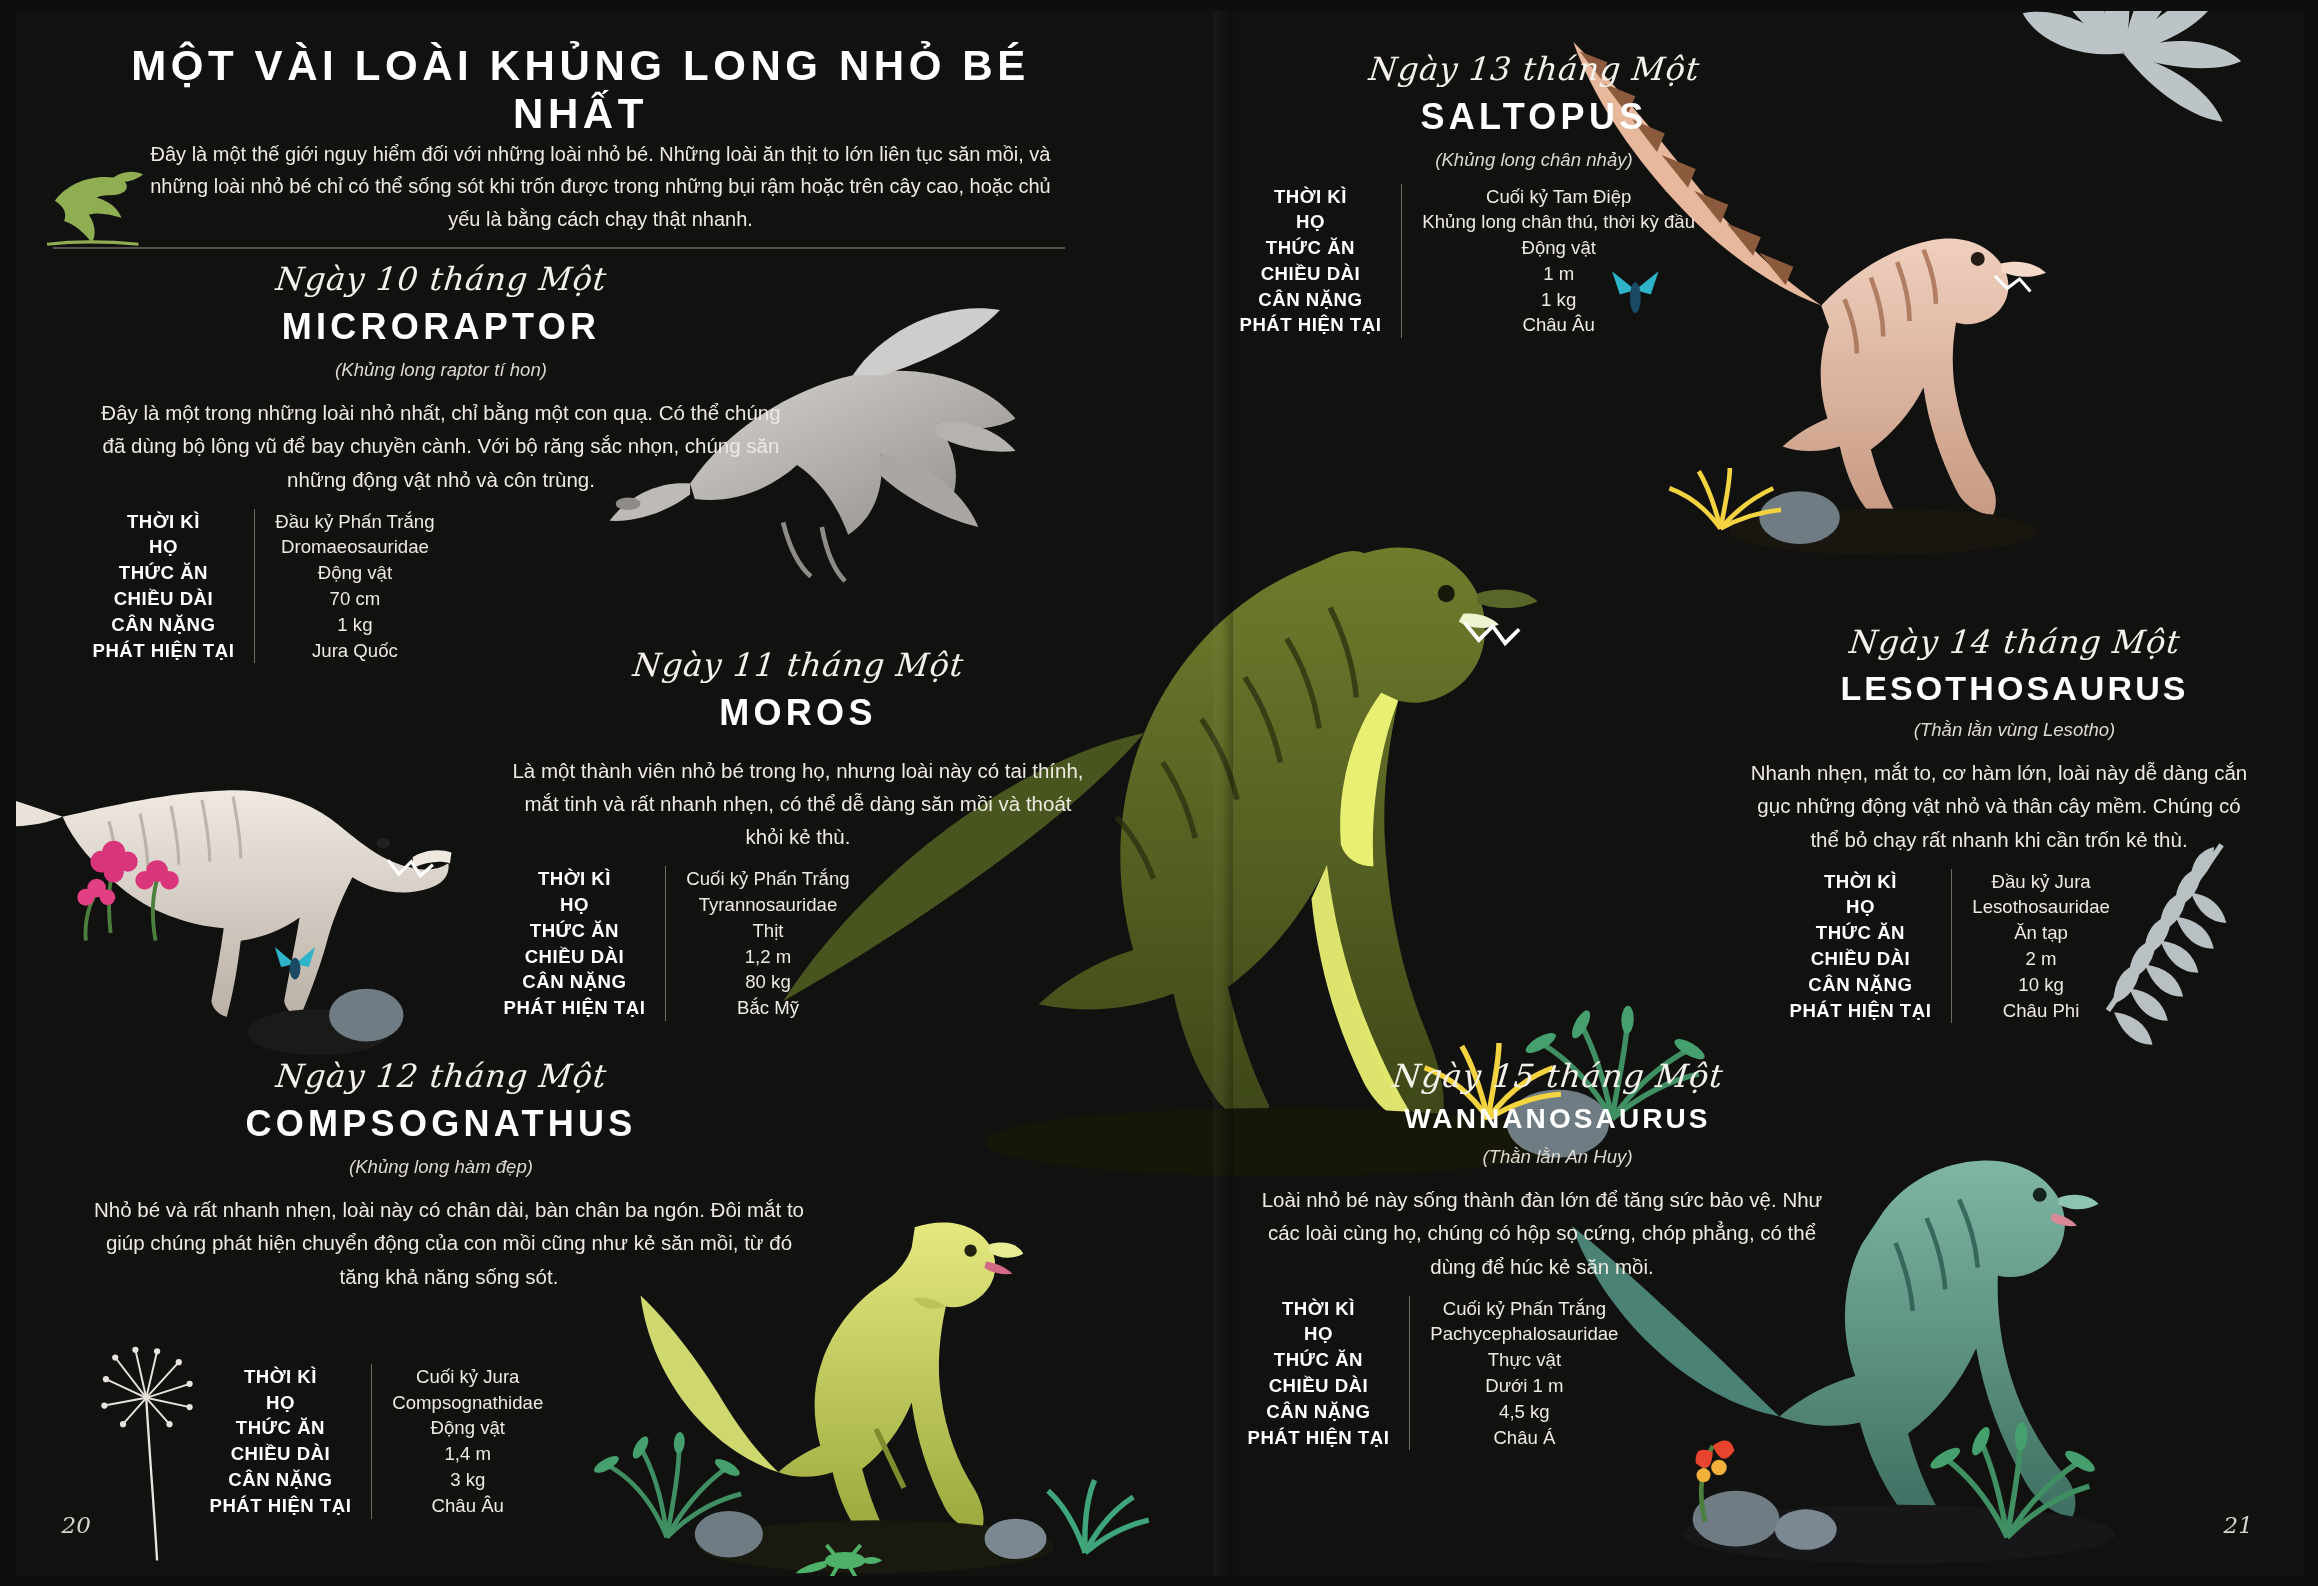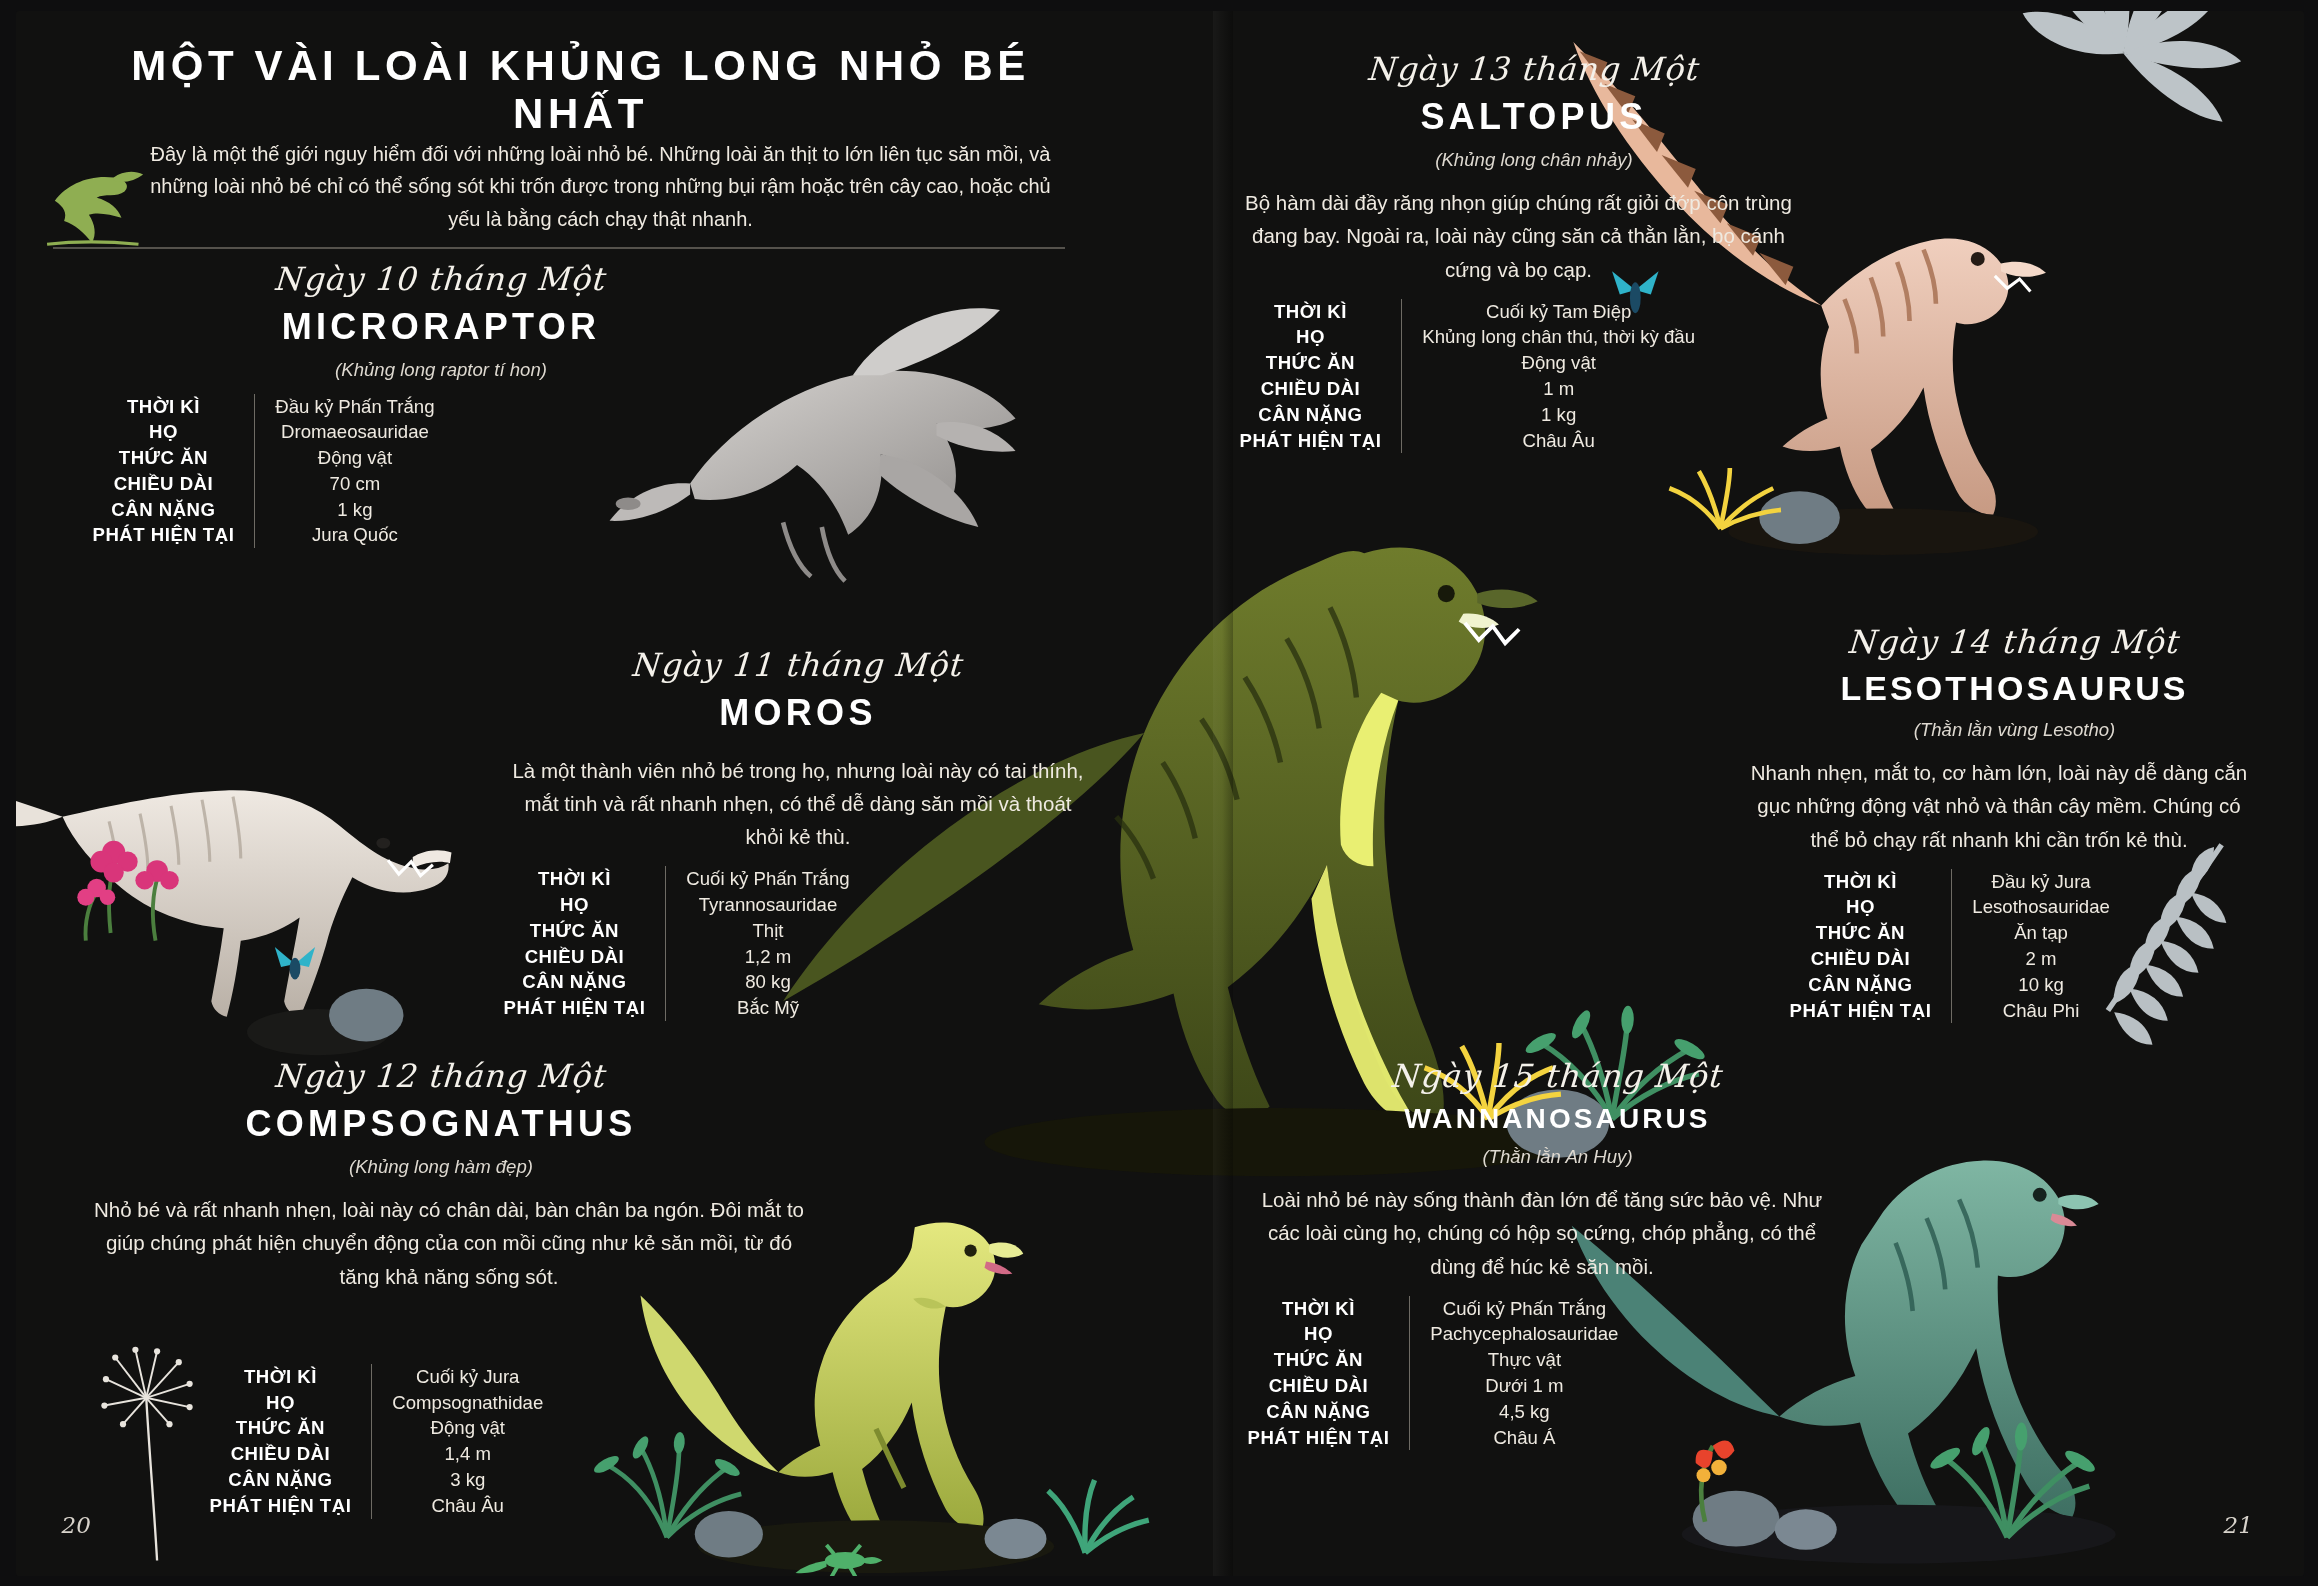--- a/index.html
+++ b/index.html
@@ -445,20 +445,21 @@
     <div class="blk" style="left:77px; top:31px; width:976px;">
       <div class="title">MỘT VÀI LOÀI KHỦNG LONG NHỎ BÉ NHẤT</div>
       <div class="intro" style="padding-left:40px;">Đây là một thế giới nguy hiểm đối với những loài nhỏ bé. Những loài ăn thịt to lớn liên tục săn mồi, và những loài nhỏ bé chỉ có thể sống sót khi trốn được trong những bụi rậm hoặc trên cây cao, hoặc chủ yếu là bằng cách chạy thật nhanh.</div>
     </div>
     <div class="rule blk" style="left:37px; top:236px; width:1012px;"></div>
 
     <div class="blk" style="left:77px; top:249px; width:697px;">
       <div class="script">Ngày 10 tháng Một</div>
       <div class="dino-name">MICRORAPTOR</div>
       <div class="dino-sub">(Khủng long raptor tí hon)</div>
+      <div class="dino-desc" style="width:697px;">Đây là một trong những loài nhỏ nhất, chỉ bằng một con quạ. Có thể chúng đã dùng bộ lông vũ để bay chuyền cành. Với bộ răng sắc nhọn, chúng săn những động vật nhỏ và côn trùng.</div>
       <table class="specs">
         <tbody>
             <tr>
               <td class="k">THỜI KÌ</td>
               <td class="v">Đầu kỷ Phấn Trắng</td>
             </tr>
         <tr>
               <td class="k">HỌ</td>
               <td class="v">Dromaeosauridae</td>
             </tr>
@@ -550,21 +551,20 @@
               <td class="v">Châu Âu</td>
             </tr>
       </tbody>
         </table>
     </div>
 
     <div class="blk" style="left:1224px; top:39px; width:589px;">
       <div class="script">Ngày 13 tháng Một</div>
       <div class="dino-name">SALTOPUS</div>
       <div class="dino-sub">(Khủng long chân nhảy)</div>
-      <div class="dino-desc" style="width:558px;">Bộ hàm dài đầy răng nhọn giúp chúng rất giỏi đớp côn trùng đang bay. Ngoài ra, loài này cũng săn cả thằn lằn, bọ cánh cứng và bọ cạp.</div>
       <table class="specs">
         <tbody>
             <tr>
               <td class="k">THỜI KÌ</td>
               <td class="v">Cuối kỷ Tam Điệp</td>
             </tr>
         <tr>
               <td class="k">HỌ</td>
               <td class="v">Khủng long chân thú, thời kỳ đầu</td>
             </tr>

